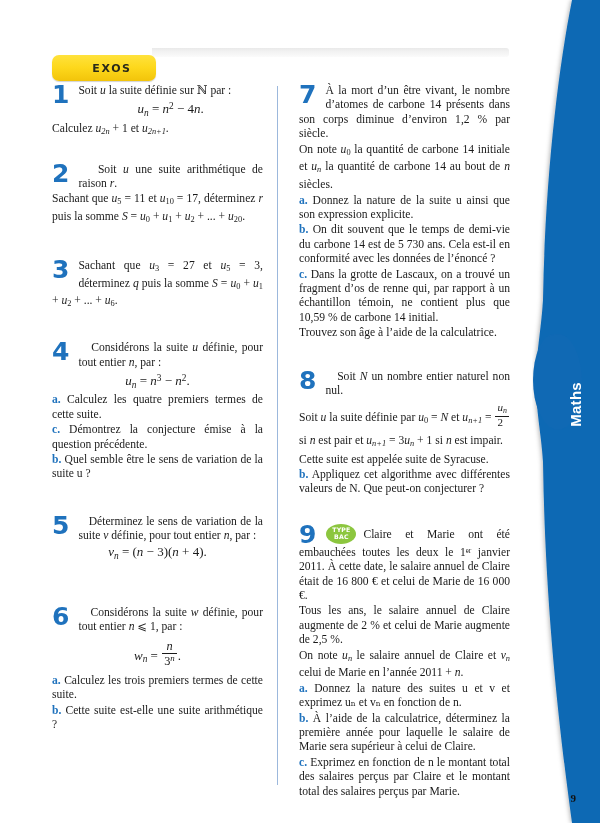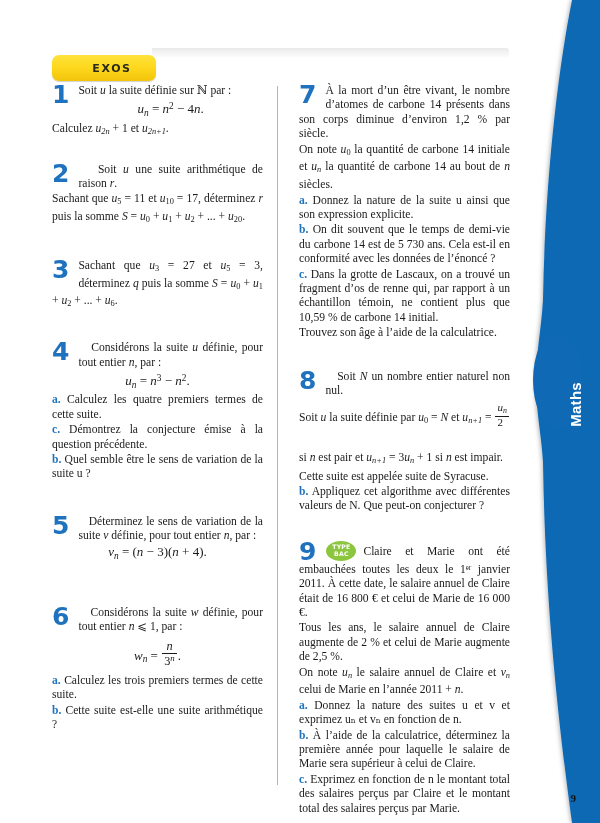--- a/index.html
+++ b/index.html
@@ -311,21 +311,21 @@
         <div style="clear:both"></div>
       </div>
 
       <div class="ex" style="margin-top:28px;">
         <span class="ex-num">8</span>
         <div class="ex-body">
           <p>&nbsp;&nbsp;&nbsp;Soit <span class="it">N</span> un nombre entier naturel non nul.</p>
           <p style="margin-top:4px;">Soit <span class="it">u</span> la suite définie par <span class="it">u</span><span class="subn">0</span> = <span class="it">N</span> et <span class="it">u</span><span class="sub">n+1</span> =
             <span class="frac"><span class="num"><span class="it">u</span><span class="sub">n</span></span><span class="den">2</span></span>
           </p>
-          <p style="margin-top:22px;">si <span class="it">n</span> est pair et <span class="it">u</span><span class="sub">n+1</span> = 3<span class="it">u</span><span class="sub">n</span> + 1 si <span class="it">n</span> est impair.</p>
+          <p style="margin-top:5px;">si <span class="it">n</span> est pair et <span class="it">u</span><span class="sub">n+1</span> = 3<span class="it">u</span><span class="sub">n</span> + 1 si <span class="it">n</span> est impair.</p>
           <p>Cette suite est appelée suite de Syracuse.</p>
           <p class="q"><span class="q-label">b.</span> <span>Appliquez cet algorithme avec différentes valeurs de N. Que peut-on conjecturer ?</span></p>
         </div>
         <div style="clear:both"></div>
       </div>
 
       <div class="ex" style="margin-top:26px;">
         <span class="ex-num">9</span>
         <div class="ex-body">
           <p><span class="badge-bac"><span>TYPE</span><br><span>BAC</span></span><span>Claire et Marie ont été embauchées toutes les deux le 1ᵉʳ janvier 2011. À cette date, le salaire annuel de Claire était de 16 800 € et celui de Marie de 16 000 €.</span></p>

